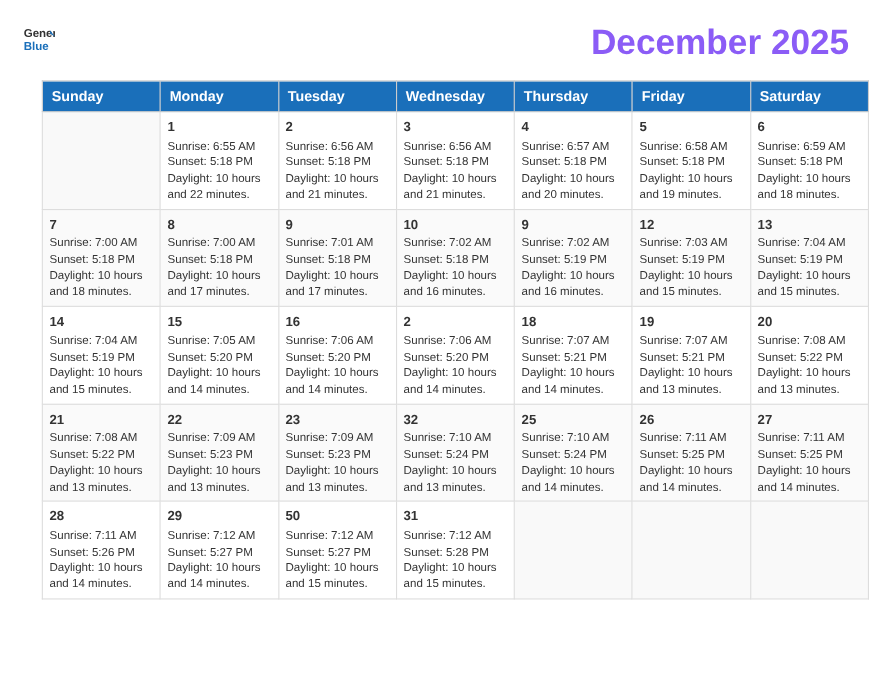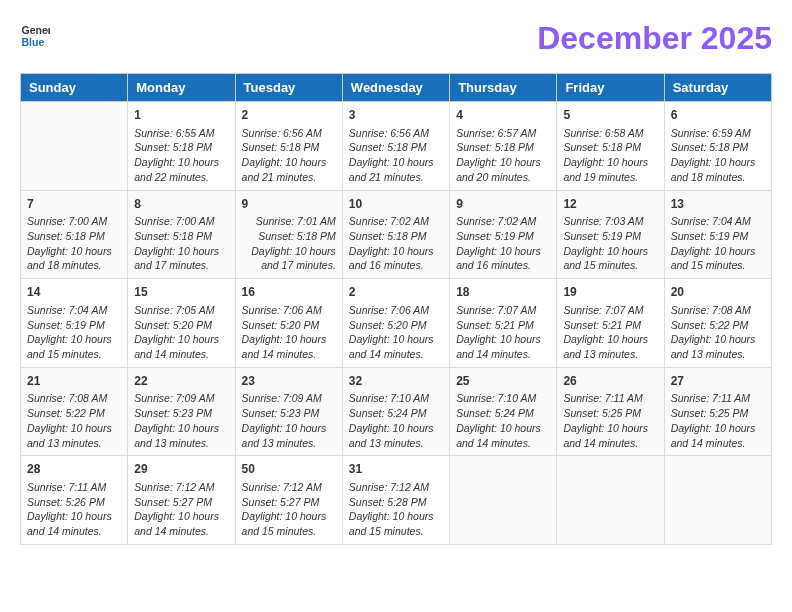--- a/index.html
+++ b/index.html
@@ -35,20 +35,21 @@
     }
     .title-block h2 {
       font-size: 16px;
       font-weight: normal;
       color: #555;
     }
     .calendar {
       width: 100%;
       border-collapse: collapse;
       font-size: 11px;
+      margin-left: 18px;
     }
     .calendar thead tr th {
       background-color: #1a6fba;
       color: #fff;
       text-align: left;
       padding: 6px 8px;
       font-size: 13px;
       font-weight: bold;
       border: 1px solid #ccc;
     }
@@ -73,21 +74,20 @@
     }
     .day-num {
       font-weight: bold;
       font-size: 12px;
       display: block;
       margin-bottom: 2px;
     }
     .day-info {
       font-size: 10.5px;
       color: #333;
-      font-style: italic;
     }
   </style>
 </head>
 <body>
 
 <div class="header">
   <div class="logo">
     <svg class="logo-icon" viewBox="0 0 40 40">
       <text x="2" y="18" font-size="14" font-weight="bold" fill="#333" font-family="Arial">General</text>
       <text x="2" y="34" font-size="14" font-weight="bold" fill="#1a6fba" font-family="Arial">Blue</text>
@@ -167,21 +167,21 @@
         </td>
         <td>
           <span class="day-num">8</span>
           <div class="day-info" style="white-space: pre-line;">Sunrise: 7:00 AM
 Sunset: 5:18 PM
 Daylight: 10 hours
 and 17 minutes.</div>
         </td>
         <td>
           <span class="day-num">9</span>
-          <div class="day-info" style="white-space: pre-line; text-align: right;">Sunrise: 7:01 AM
+          <div class="day-info" style="white-space: pre-line;">Sunrise: 7:01 AM
 Sunset: 5:18 PM
 Daylight: 10 hours
 and 17 minutes.</div>
         </td>
         <td>
           <span class="day-num">10</span>
           <div class="day-info" style="white-space: pre-line;">Sunrise: 7:02 AM
 Sunset: 5:18 PM
 Daylight: 10 hours
 and 16 minutes.</div>

